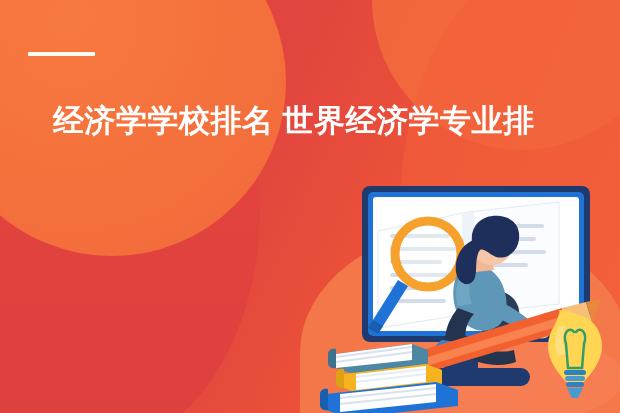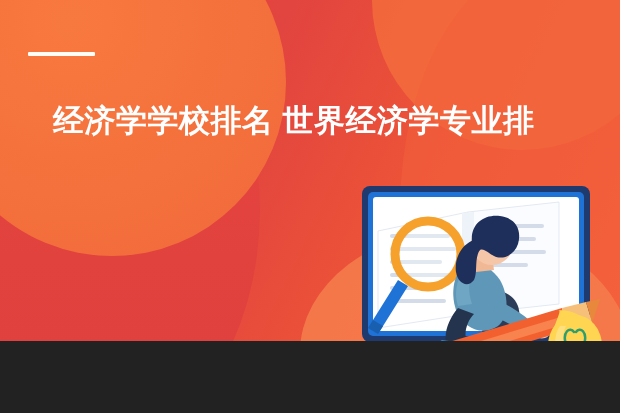--- a/index.html
+++ b/index.html
@@ -1,20 +1,20 @@
 <!DOCTYPE html>
 <html><head>
 <meta charset="utf-8">
 <style>
   html,body{margin:0;padding:0;background:#222;}
   *{box-sizing:border-box;}
 
   #banner{
     position:relative;
-    width:620px;height:341px;
+    width:620px;height:413px;
     overflow:hidden;
     font-family:"Liberation Sans","DejaVu Sans",sans-serif;
     background:#7f1d1d;
   }
 
   
   .bg-base{
     position:absolute;inset:0;
     background:linear-gradient(115deg,#E8453E 0%,#E2443F 38%,#EC5238 62%,#F4603A 100%);
   }

